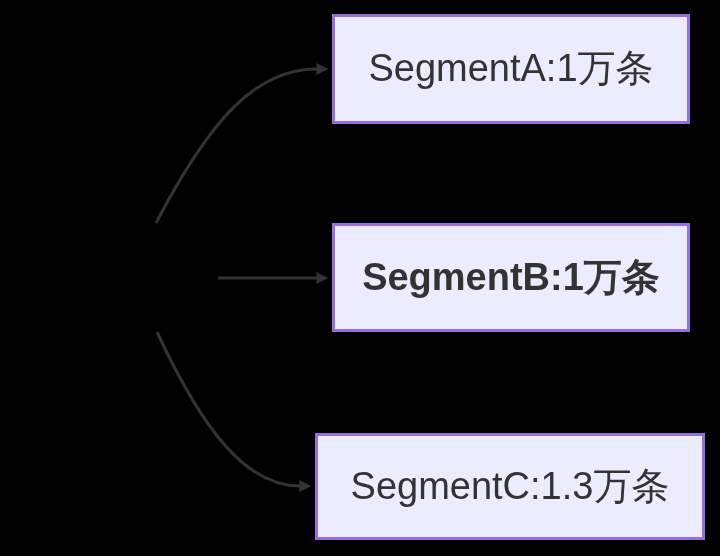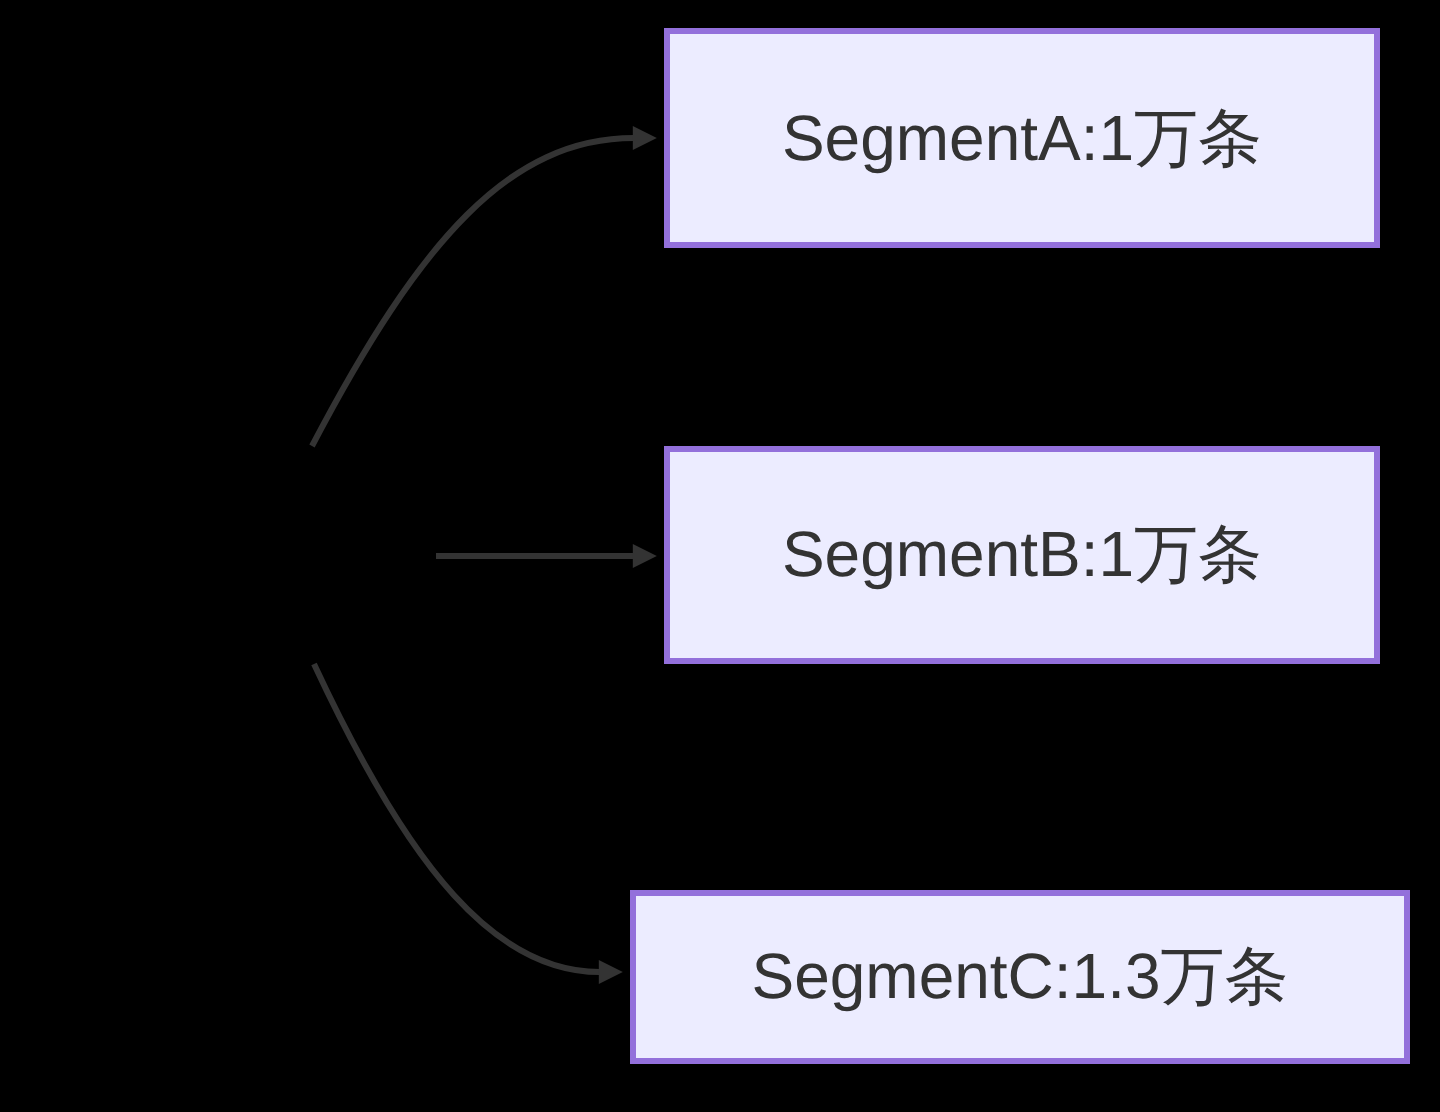--- a/index.html
+++ b/index.html
@@ -25,28 +25,28 @@
   }
   .node {
     position: absolute;
     box-sizing: border-box;
     background: #ECECFF;
     border: 3px solid #9370DB;
     color: #333333;
     display: flex;
     align-items: center;
     justify-content: center;
-    font-size: 32px;
+    font-size: 38px;
     line-height: 1.2;
     white-space: nowrap;
   }
   .node-shard1   { left: 14px;  top: 223px; width: 204px; height: 109px; }
   .node-segmentA { left: 332px; top: 14px;  width: 358px; height: 110px; }
-  .node-segmentB { left: 332px; top: 223px; width: 358px; height: 109px; }
-  .node-segmentC { left: 315px; top: 433px; width: 390px; height: 87px; margin-top: 12px; }
+  .node-segmentB { left: 332px; top: 223px; width: 358px; height: 109px; font-weight: bold; }
+  .node-segmentC { left: 315px; top: 433px; width: 390px; height: 107px; }
   .edge-path {
     fill: none;
     stroke: #333333;
     stroke-width: 3px;
   }
 </style>
 </head>
 <body>
 
 <div id="canvas">

